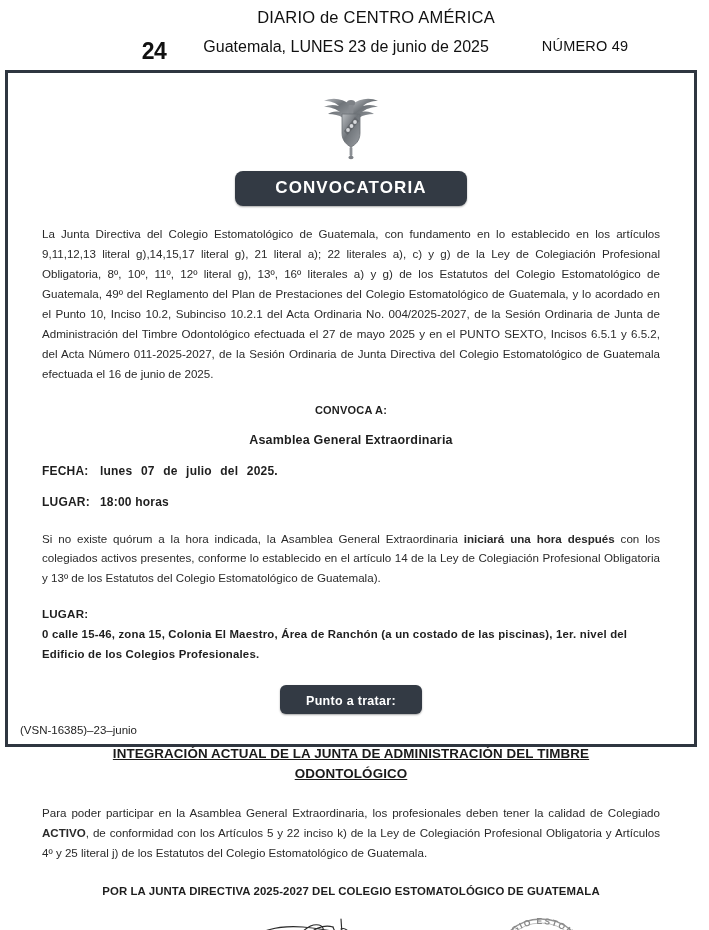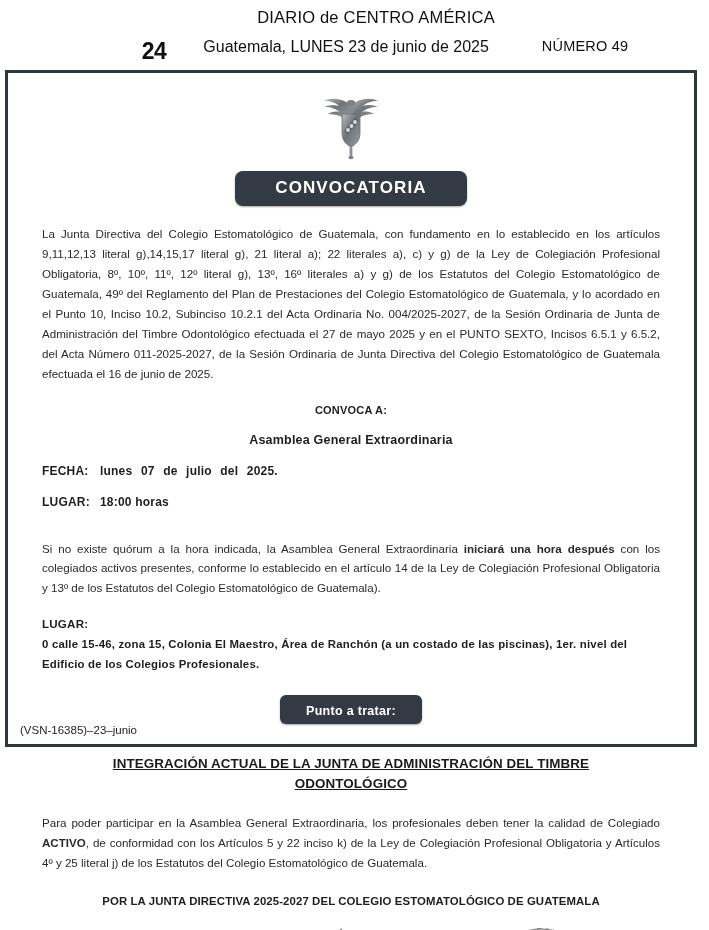--- a/index.html
+++ b/index.html
@@ -113,21 +113,21 @@
   }
 
   
   .body-text {
     font-size: 11.6px;
     line-height: 1.72;
     text-align: justify;
     color: #2a2a2a;
     margin-top: 18px;
   }
-  .body-text.tight { margin-top: 30px; }
+  .body-text.tight { margin-top: 20px; }
 
   .center-head {
     text-align: center;
     font-weight: bold;
     font-size: 11px;
     margin-top: 20px;
     color: #1e1e1e;
     letter-spacing: .2px;
   }
   .center-sub {

